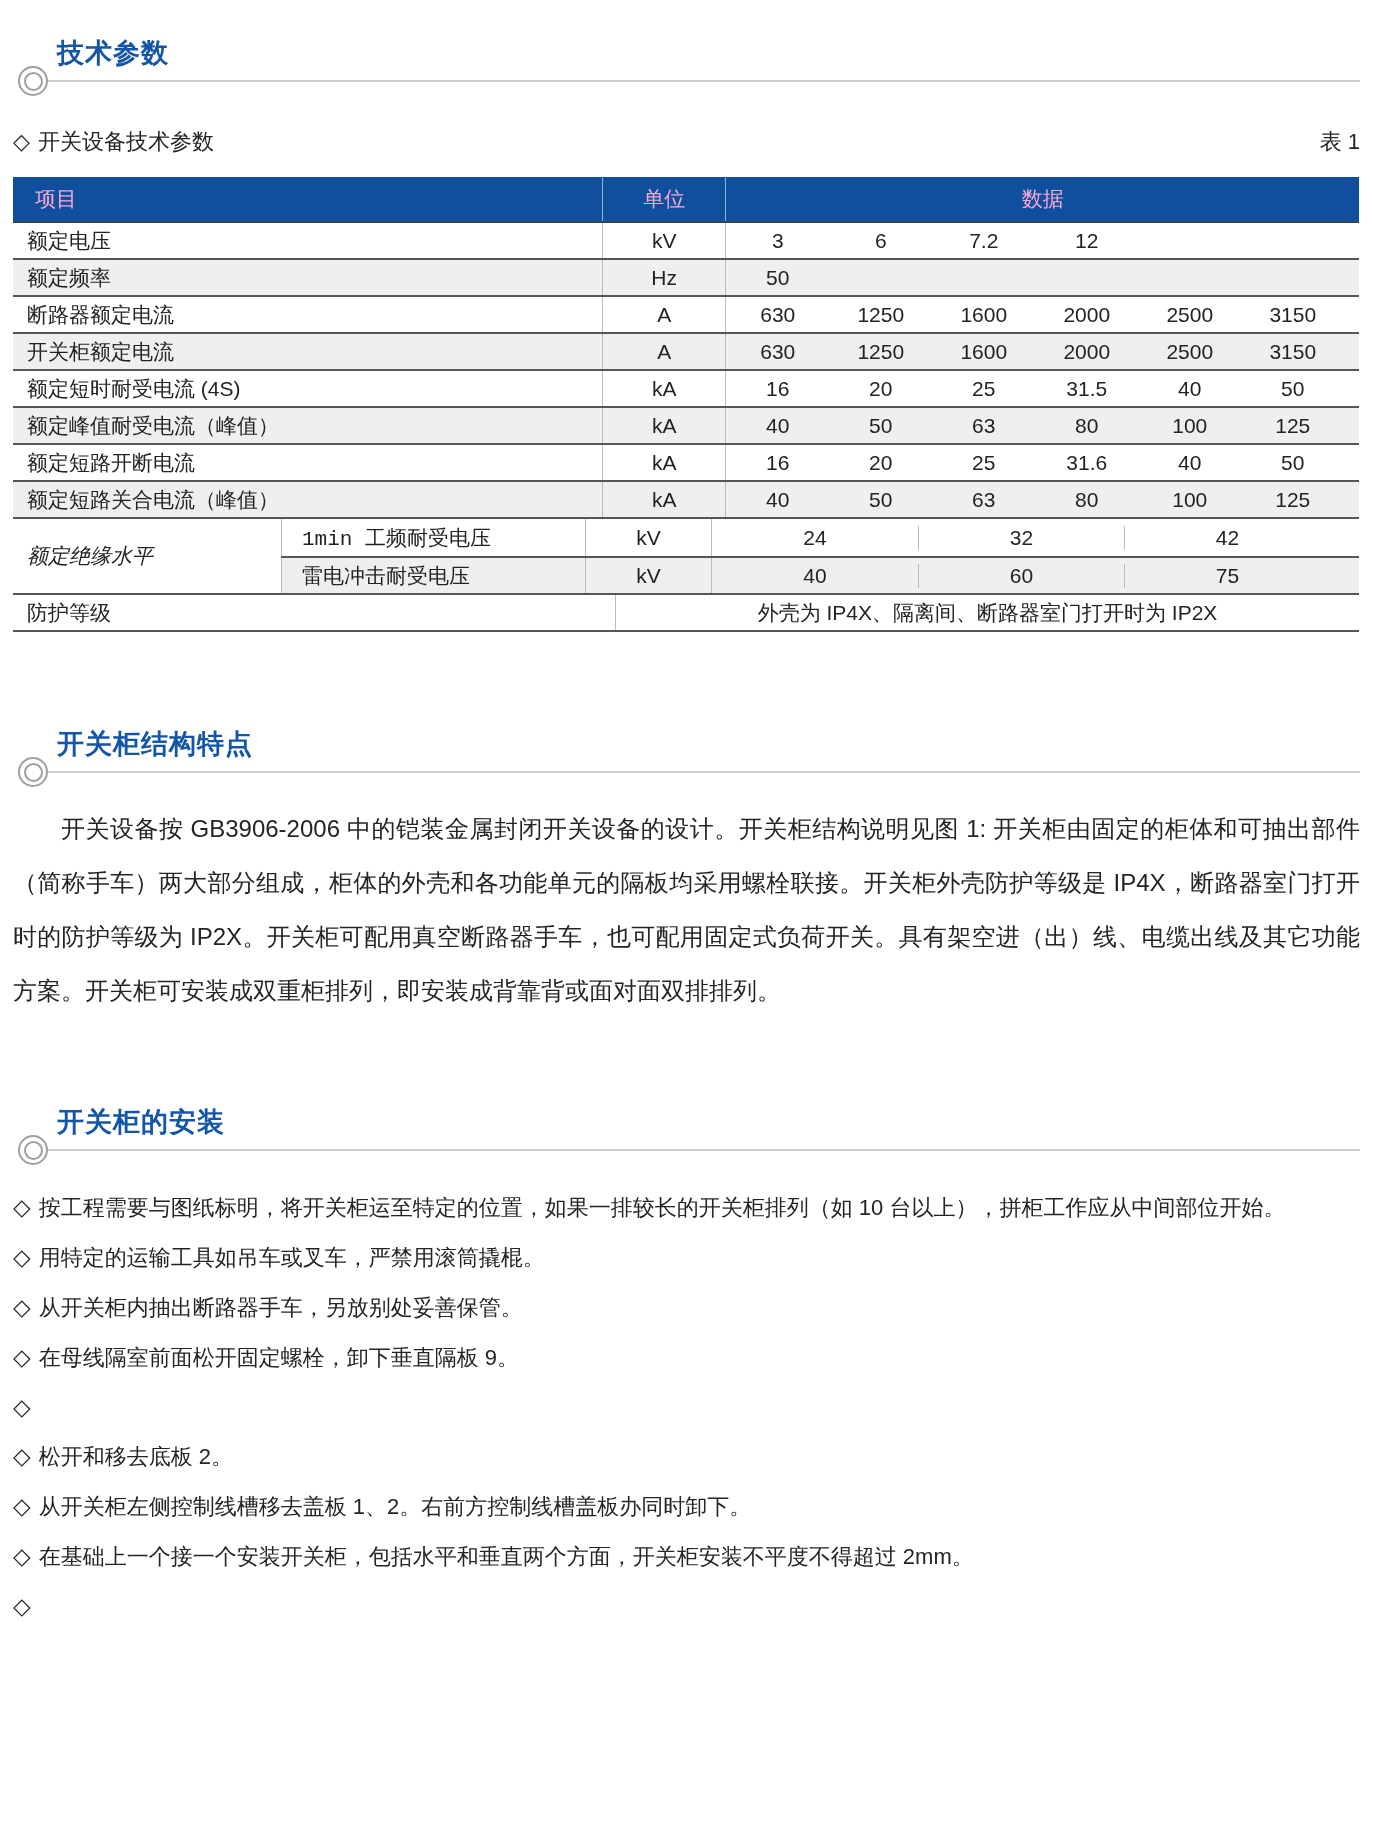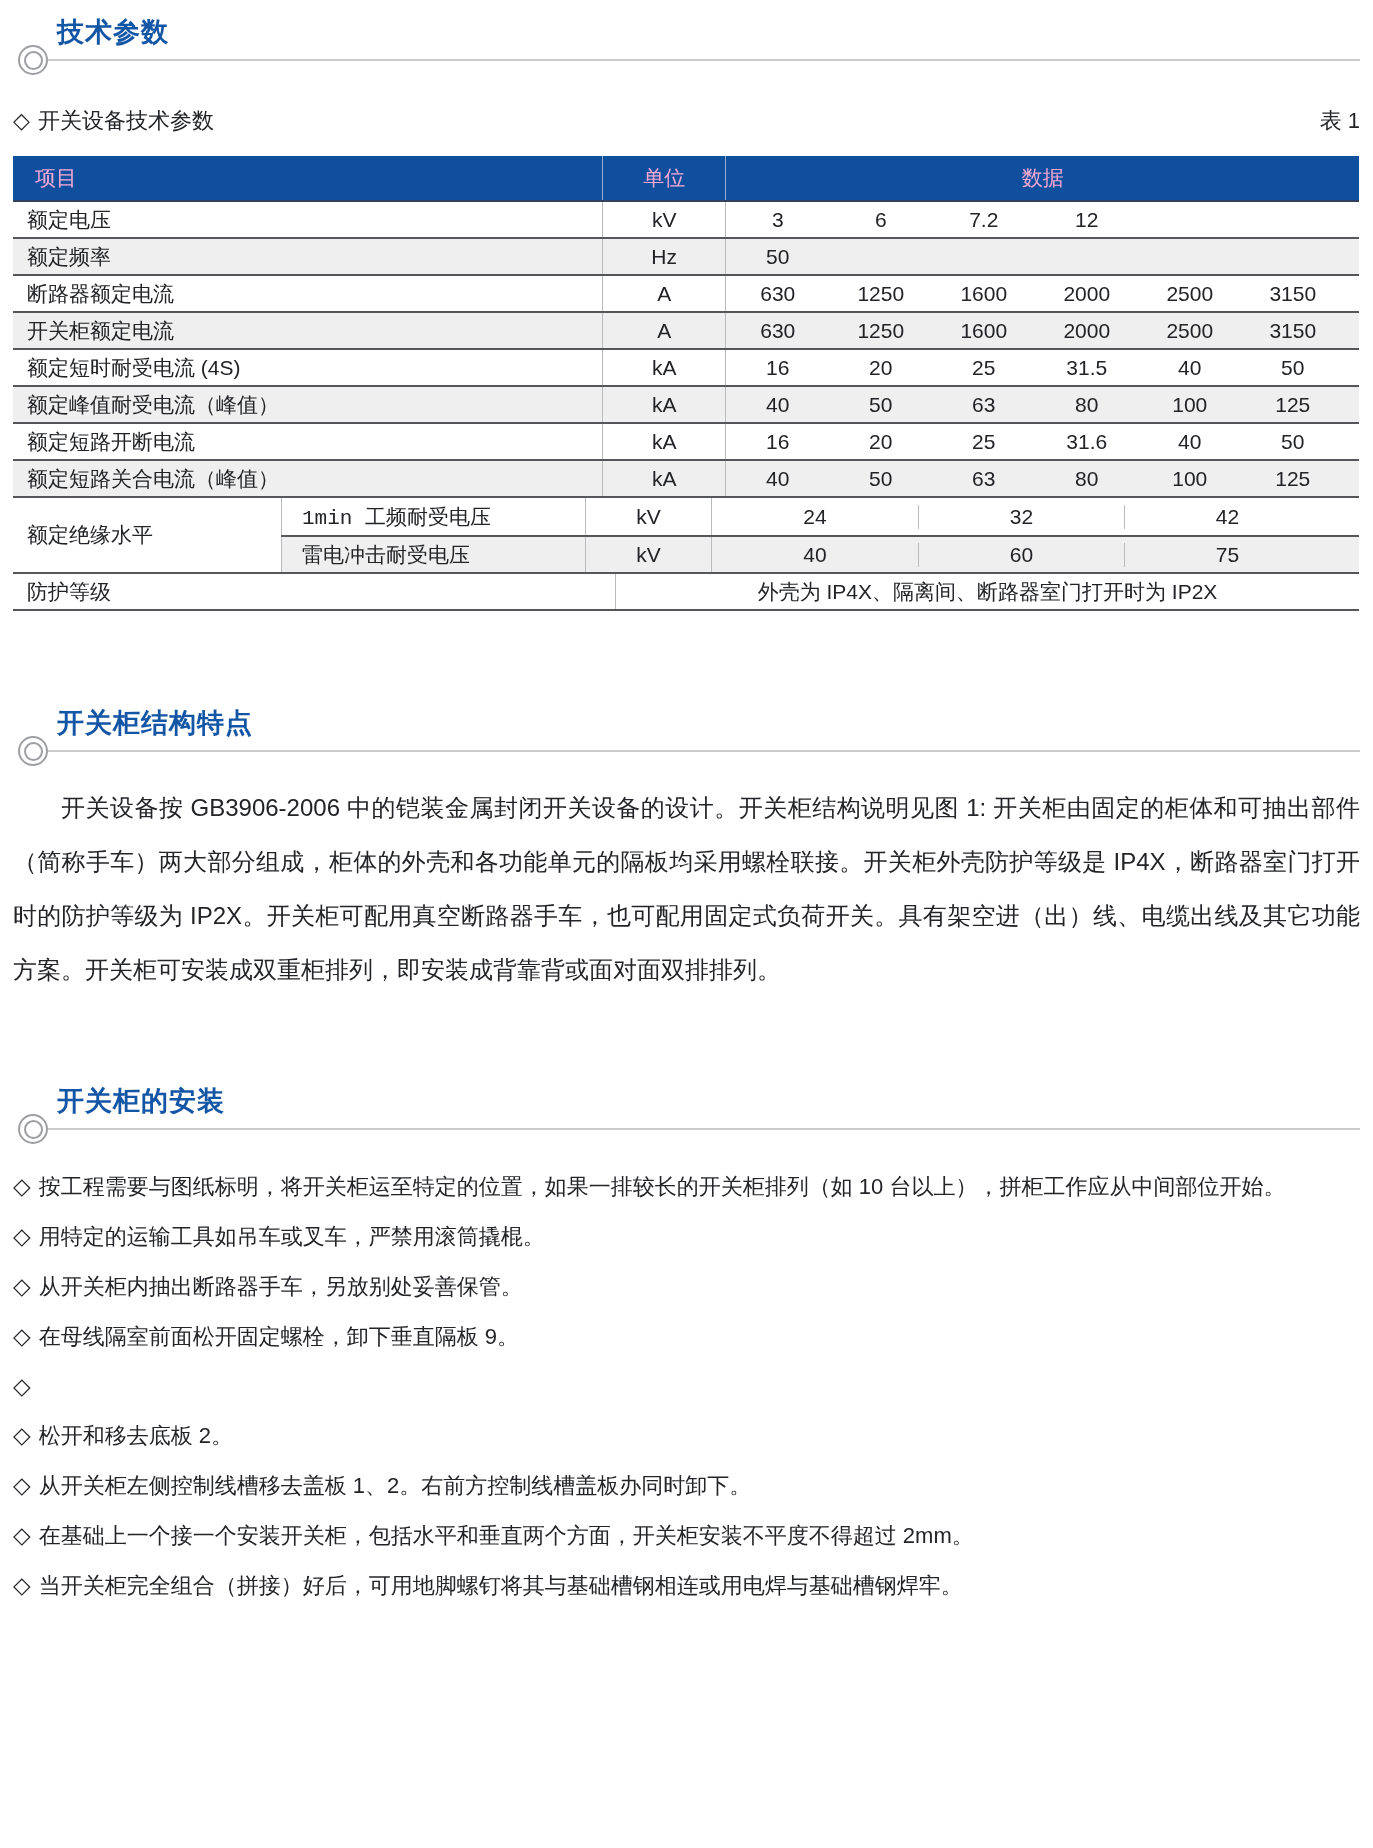--- a/index.html
+++ b/index.html
@@ -5,21 +5,21 @@
   * { margin:0; padding:0; box-sizing:border-box; }
   html,body { background:#ffffff; }
   body {
     width:1373px; height:1848px; overflow:hidden;
     font-family:"Liberation Sans","DejaVu Sans",sans-serif;
     color:#222326;
   }
   .page { padding:0 13px; }
 
   
-  .sec-head { margin-top:16px; }
+  .sec-head { margin-top:37px; }
   .sec-title {
     display:block; margin-left:44px;
     font-size:27px; font-weight:bold; color:#1456a6;
     line-height:32px; letter-spacing:1px;
   }
   .sec-rule { display:flex; align-items:center; height:32px; margin-top:-4px; }
   .sec-ring {
     width:30px; height:30px; border:2px solid #9d9fa2; border-radius:50%;
     display:flex; align-items:center; justify-content:center;
     background:#fff; flex:0 0 auto; margin-left:5px;
@@ -40,21 +40,21 @@
   .t-row.alt { background:#efefef; }
   .t-head { background:#0f4f9e; color:#f9a8d4; min-height:46px; border-bottom:2px solid #33415c; }
   .c-item { width:602px; display:flex; align-items:center; padding-left:14px; }
   .t-head .c-item { padding-left:22px; }
   .c-unit { width:126px; display:flex; align-items:center; justify-content:center; border-left:1px solid #b9bcbf; }
   .t-head .c-unit { border-left:1px solid rgba(255,255,255,.55); }
   .c-data { width:648px; display:flex; align-items:center; border-left:1px solid #b9bcbf; }
   .t-head .c-data { border-left:1px solid rgba(255,255,255,.55); justify-content:center; }
   .c-val { width:103px; text-align:center; }
   
-  .ins-item { width:298px; display:flex; align-items:center; padding-left:14px; background:#fff; }
+  .ins-item { width:298px; display:flex; align-items:center; padding-left:14px; background:#fff;font-style:italic; }
   .ins-right { flex:1; }
   .ins-row { display:flex; min-height:37px; background:#fff; }
   .ins-row.alt { background:#efefef; }
   .ins-row + .ins-row { border-top:2px solid #54565a; }
   .c-sub { width:304px; display:flex; align-items:center; padding-left:20px; border-left:1px solid #b9bcbf;font-family:Liberation Mono, monospace; }
   .c-span { width:206px; display:flex; align-items:center; justify-content:center; }
   .c-span + .c-span { border-left:1px solid #b9bcbf; }
   .c-merged { flex:1; display:flex; align-items:center; justify-content:center; border-left:1px solid #b9bcbf; }
 
   
@@ -270,17 +270,16 @@
       <div class="bullet-row">
         <span class="diamond">◇</span>
         <span class="bullet-text">从开关柜左侧控制线槽移去盖板 1、2。右前方控制线槽盖板办同时卸下。</span>
       </div>
       <div class="bullet-row">
         <span class="diamond">◇</span>
         <span class="bullet-text">在基础上一个接一个安装开关柜，包括水平和垂直两个方面，开关柜安装不平度不得超过 2mm。</span>
       </div>
       <div class="bullet-row">
         <span class="diamond">◇</span>
-        <span class="bullet-text">当开关柜完全组合（拼接）好后，可用地脚螺钉将其与基础槽钢相连或用电焊与基础槽钢焊牢。</span>
       </div>
     </div>
 
 </div>
 
 </body></html>

